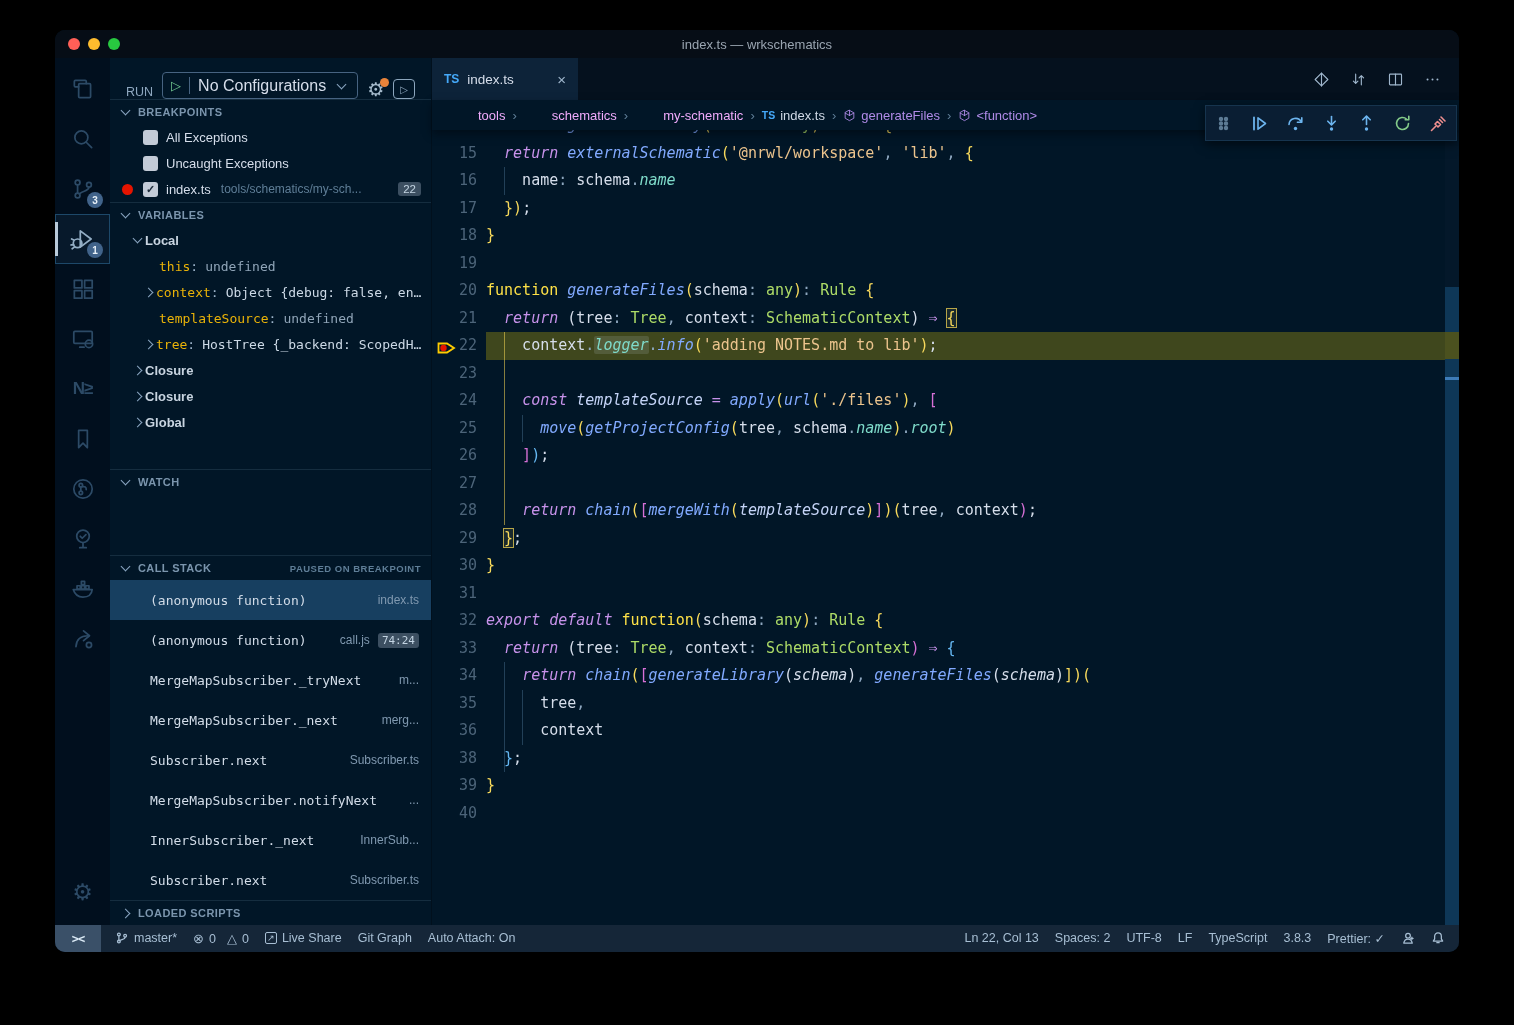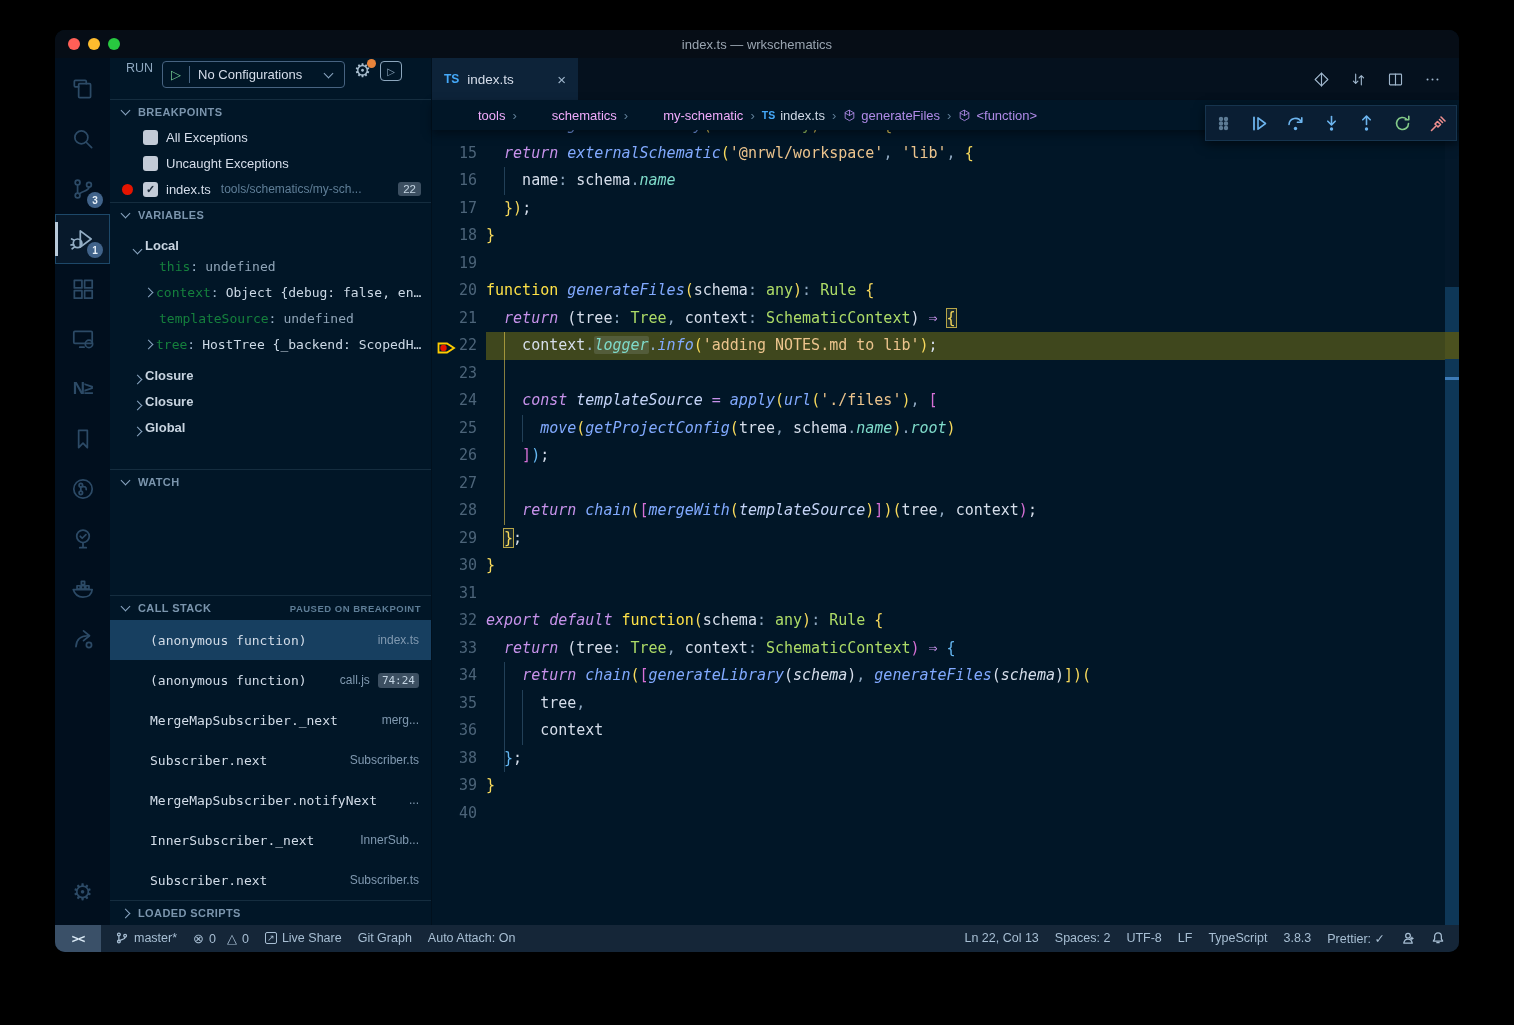--- a/index.html
+++ b/index.html
@@ -18,50 +18,50 @@
   .activitybar{width:55px;flex:0 0 55px;background:#010f1e;display:flex;flex-direction:column;align-items:stretch;padding-top:6px;}
   .act{height:50px;display:flex;align-items:center;justify-content:center;position:relative;color:#2c4a66;cursor:pointer;}
   .act svg{width:26px;height:26px;}
   .act.active{color:#93adc4;box-shadow:inset 0 0 0 1px #1d4869;background:#07192b;}
   .act.active::before{content:"";position:absolute;left:0;top:8px;bottom:8px;width:2.5px;background:#b9cada;}
   .act .badge{position:absolute;right:7px;bottom:6px;min-width:16px;height:16px;border-radius:9px;background:#41638a;
     color:#e8f1f8;font-size:10px;display:flex;align-items:center;justify-content:center;padding:0 3px;font-weight:bold;}
   .act.gear{margin-top:auto;margin-bottom:8px;font-size:24px;}
   
   .sidebar{width:322px;flex:0 0 322px;background:#011627;display:flex;flex-direction:column;border-right:1px solid #01101d;font-size:13px;color:#c8d4e0;}
-  .runrow{height:38px;flex:0 0 38px;display:flex;align-items:flex-start;padding:0 29px 0 16px;gap:9px;margin-top:3px;}
+  .runrow{height:38px;flex:0 0 38px;display:flex;align-items:flex-end;padding:0 16px 0 16px;gap:9px;margin-top:3px;}
   .runlabel{color:#8fa8c0;font-size:12.5px;}
   .config{flex:1;height:27px;border:1px solid #476381;border-radius:4px;display:flex;align-items:center;padding:0 8px;gap:8px;cursor:pointer;}
   .play{color:#73c991;font-size:13px;line-height:1;}
   .vdiv{width:1px;align-self:stretch;margin:4px 0;background:#476381;}
-  .configlabel{flex:1;color:#d6deeb;font-size:13px;white-space:nowrap;}
+  .configlabel{flex:1;color:#d6deeb;font-size:16px;white-space:nowrap;}
   .gearwrap{position:relative;color:#a7bccd;font-size:19px;cursor:pointer;line-height:1;}
   .gearwrap .dot{position:absolute;top:-2px;right:-5px;width:9px;height:9px;border-radius:50%;background:#e8833a;}
   .consolebtn{width:22px;height:20px;border:1.4px solid #8ca6bd;border-radius:4px;color:#8ca6bd;display:flex;align-items:center;justify-content:center;font-size:10px;cursor:pointer;}
   .sechead{height:25px;flex:0 0 25px;display:flex;align-items:center;gap:5px;padding:0 10px 0 8px;
     font-size:11px;font-weight:bold;letter-spacing:.4px;color:#7b95ad;border-top:1px solid rgba(95,126,151,.22);cursor:pointer;}
   .sechead .right{margin-left:auto;font-size:9.5px;letter-spacing:.5px;color:#5f7e97;font-weight:bold;}
   .chev{width:7px;height:7px;border-right:1.6px solid #8ba6c2;border-bottom:1.6px solid #8ba6c2;transform:rotate(45deg);margin:-3px 4px 0 4px;flex:0 0 auto;}
   .chev.r{transform:rotate(-45deg);margin:0 4px 0 4px;}
   .bp-body{flex:0 0 78px;}
   .bprow{height:26px;display:flex;align-items:center;padding-left:12px;gap:8px;cursor:pointer;}
   .bpdot{width:13px;flex:0 0 13px;display:flex;align-items:center;}
   .bpdot i{width:11px;height:11px;border-radius:50%;background:#e51400;}
   .cbx{width:15px;height:15px;border-radius:3px;background:#c3cbd7;display:flex;align-items:center;justify-content:center;
     color:#1d2b3a;font-size:11px;font-weight:bold;flex:0 0 15px;}
   .bplabel{color:#d6deeb;}
   .bppath{color:#5f7e97;font-size:12px;margin-left:2px;white-space:nowrap;overflow:hidden;}
   .bpbadge{margin-left:auto;margin-right:10px;background:#3c4f61;color:#c3d4e2;border-radius:3px;font-size:11.5px;padding:1px 5px;}
   .vars-body{flex:0 0 242px;}
   .vrow{height:26px;display:flex;align-items:center;cursor:pointer;font-family:"DejaVu Sans Mono",monospace;font-size:13px;}
   .vrow .scopelbl{font-family:"Liberation Sans",sans-serif;font-weight:bold;color:#c8d4e0;}
-  .vrow.scope{padding-left:20px;align-items:flex-end;}
+  .vrow.scope{padding-left:20px;}
   .vrow.node{padding-left:31px;}
   .vrow.leaf{padding-left:49px;}
-  .vname{color:#15803d;}
+  .vname{color:#eab308;}
   .vcolon{color:#9fb6cc;margin-right:7px;}
   .vval{color:#ccd9e6;white-space:nowrap;overflow:hidden;}
   .vval.dim{color:#90a5b8;}
   .watch-body{flex:1 1 auto;}
   .cs-body{flex:0 0 212px;}
   .csrow{height:40px;display:flex;align-items:center;padding:0 12px 0 40px;cursor:pointer;}
   .csrow.sel{background:#173f60;}
   .csfn{font-family:"DejaVu Sans Mono",monospace;font-size:13px;color:#d2dce8;white-space:nowrap;overflow:hidden;}
   .csfile{margin-left:auto;color:#8099b0;font-size:12px;padding-left:10px;white-space:nowrap;}
   .csbadge{margin-left:8px;background:#3c4f61;color:#c3d4e2;border-radius:3px;font-size:11px;padding:1px 4px;font-family:"DejaVu Sans Mono",monospace;}
@@ -332,20 +332,24 @@
       </div>
       <div class="cs-body" id="csbody">
           <div class="csrow sel">
             <span class="csfn">(anonymous function)</span>
             <span class="csfile">index.ts</span>
           </div>
           <div class="csrow">
             <span class="csfn">(anonymous function)</span>
             <span class="csfile">call.js</span>
             <span class="csbadge">74:24</span>
+          </div>
+          <div class="csrow">
+            <span class="csfn">MergeMapSubscriber._tryNext</span>
+            <span class="csfile">m...</span>
           </div>
           <div class="csrow">
             <span class="csfn">MergeMapSubscriber._next</span>
             <span class="csfile">merg...</span>
           </div>
           <div class="csrow">
             <span class="csfn">Subscriber.next</span>
             <span class="csfile">Subscriber.ts</span>
           </div>
           <div class="csrow">

